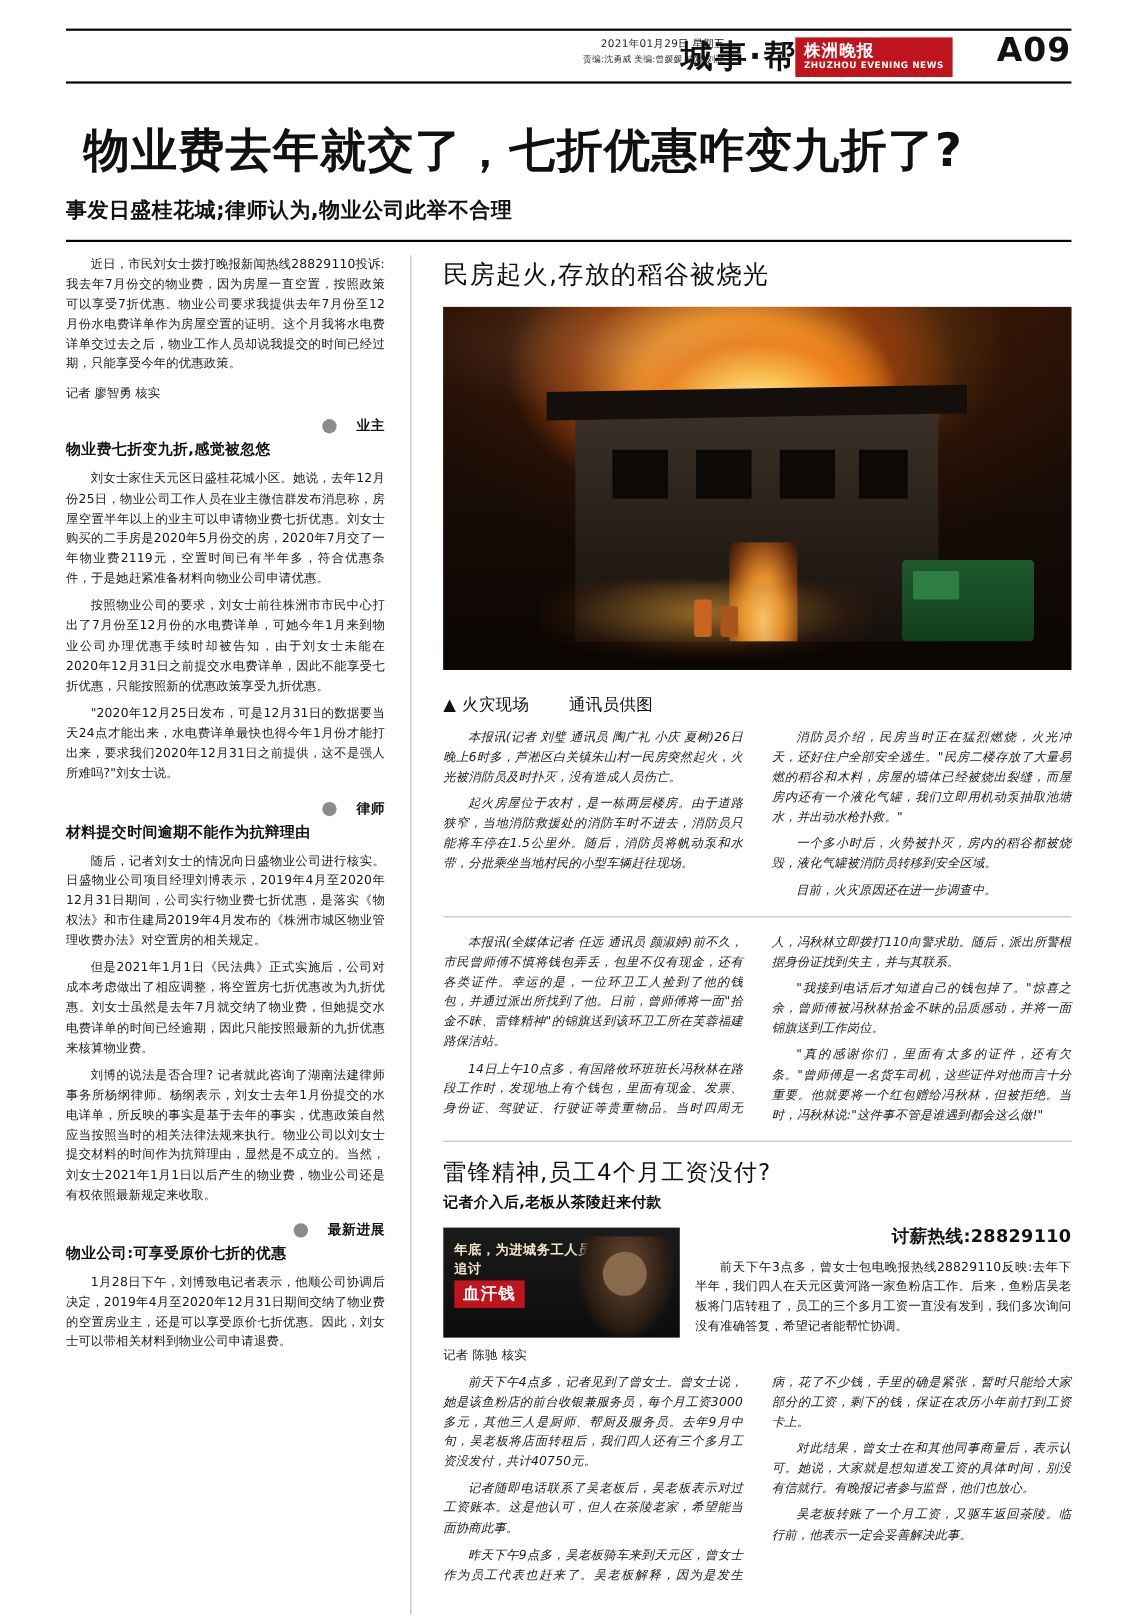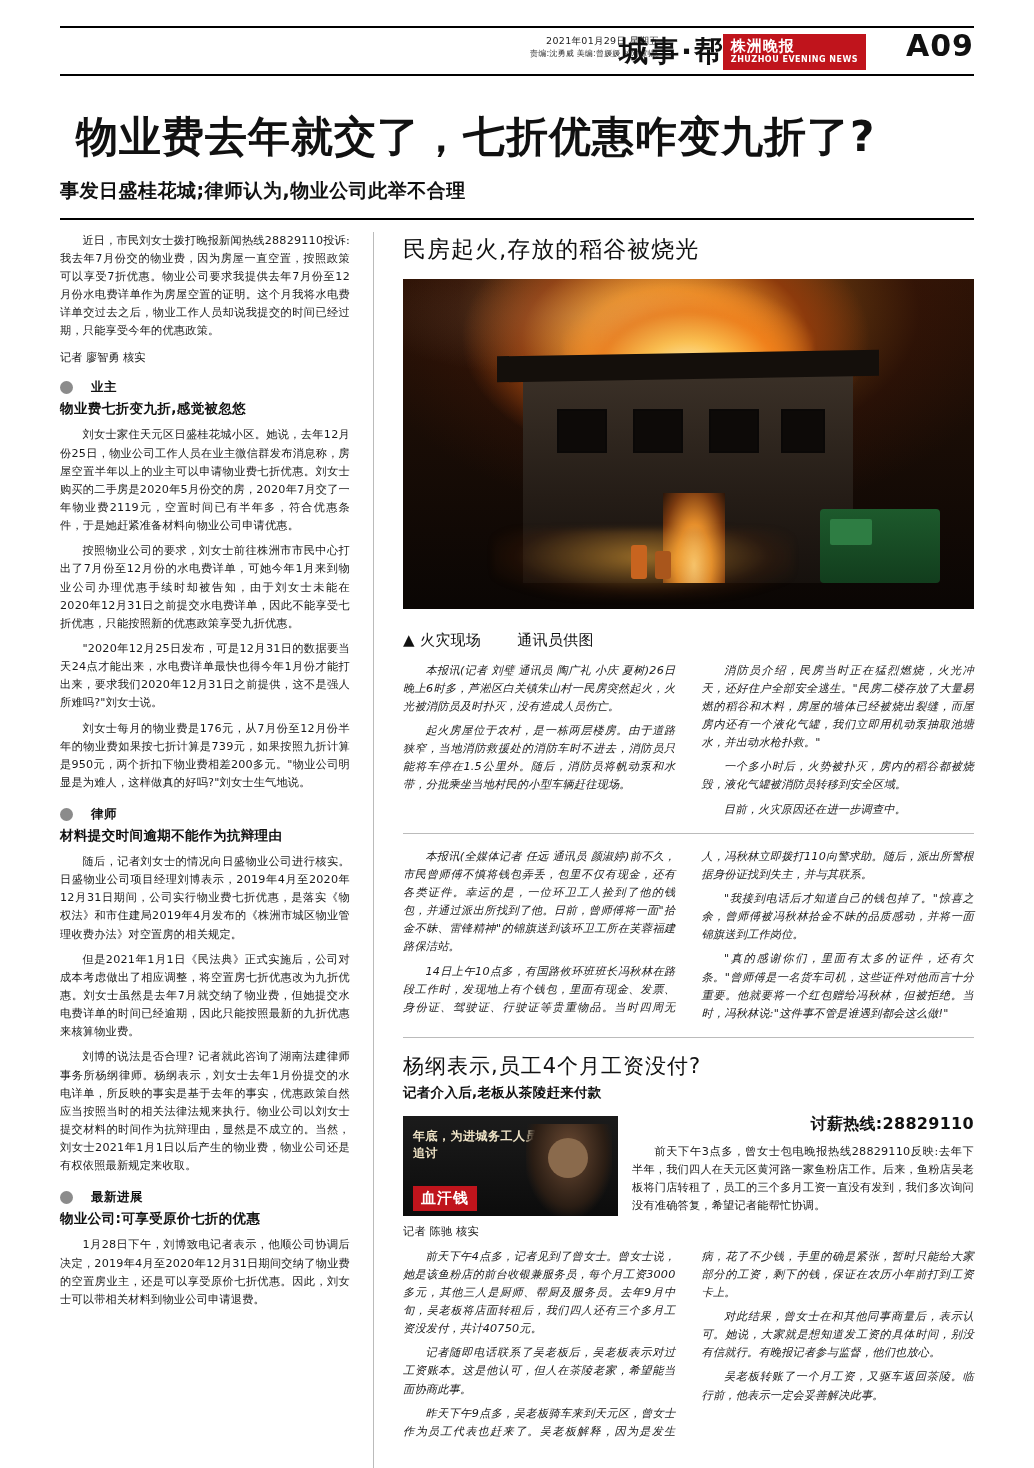--- a/index.html
+++ b/index.html
@@ -48,21 +48,21 @@
   .col-right{position:absolute;left:343px;top:0;width:571px;}
 
   p{margin:0 0 7px 0;text-align:justify;}
   .body-text{font-size:11.2px;line-height:1.62;color:#1a1a1a;letter-spacing:.2px;}
   .body-text p{text-indent:2em;}
   .noindent p,p.noindent{text-indent:0;}
 
   .byline{font-size:11.2px;margin:10px 0 14px 0;color:#1a1a1a;}
 
   
-  .tagrow{display:flex;align-items:center;gap:18px;margin:14px 0 4px 0;}
+  .tagrow{display:flex;align-items:center;gap:18px;margin:14px 0 4px 0;justify-content:flex-end;}
   .tagdot{width:13px;height:13px;border-radius:50%;background:#8b8b8b;flex:none;}
   .taglabel{font-size:12.5px;font-weight:bold;color:#111;letter-spacing:.5px;}
   .subhead{font-size:13.5px;font-weight:bold;margin:2px 0 8px 0;letter-spacing:.4px;color:#111;}
 
   
   .art-title{font-size:23px;font-weight:normal;letter-spacing:1px;margin:2px 0 14px 0;}
   .art-title.small{font-size:21px;margin-bottom:4px;}
   .art-sub{font-size:13.5px;font-weight:bold;margin:0 0 12px 0;letter-spacing:.3px;}
 
   .photo{
@@ -128,21 +128,21 @@
 
   .divider{height:1px;background:#bbb;margin:14px 0 14px 0;}
 
   
   .adbox{
     float:left;width:215px;height:100px;margin:2px 14px 6px 0;
     background:linear-gradient(180deg,#1b1b1b 0%,#0c0c0c 100%);
     position:relative;overflow:hidden;
   }
   .adbox .adtxt{position:absolute;left:10px;top:12px;color:#f2e6c8;font-size:12px;font-weight:bold;line-height:1.45;letter-spacing:.5px;}
-  .adbox .adred{position:absolute;left:10px;top:70px;background:#c0141c;color:#fff;font-size:15px;font-weight:bold;padding:3px 8px;letter-spacing:1px;}
+  .adbox .adred{position:absolute;left:10px;top:48px;background:#c0141c;color:#fff;font-size:15px;font-weight:bold;padding:3px 8px;letter-spacing:1px;}
   .adbox .adfig{position:absolute;right:6px;bottom:0;width:86px;height:92px;
     background:radial-gradient(ellipse at 50% 30%, #6b4a33 0%, #2a1d14 60%, rgba(0,0,0,0) 75%);}
   .adbox .adfig:after{content:"";position:absolute;left:22px;top:14px;width:40px;height:40px;border-radius:50%;background:#8a6a4c;}
   .adphone{font-size:16px;font-weight:bold;margin:2px 0 8px 12px;letter-spacing:.3px;text-align:right;}
 
   .clearfix:after{content:"";display:table;clear:both;}
 </style>
 </head>
 <body>
 
@@ -179,21 +179,20 @@
 
       <div class="tagrow">
         <span class="tagdot"></span>
         <span class="taglabel">业主</span>
       </div>
       <div class="subhead">物业费七折变九折,感觉被忽悠</div>
       <div class="body-text">
         <p>刘女士家住天元区日盛桂花城小区。她说，去年12月份25日，物业公司工作人员在业主微信群发布消息称，房屋空置半年以上的业主可以申请物业费七折优惠。刘女士购买的二手房是2020年5月份交的房，2020年7月交了一年物业费2119元，空置时间已有半年多，符合优惠条件，于是她赶紧准备材料向物业公司申请优惠。</p>
         <p>按照物业公司的要求，刘女士前往株洲市市民中心打出了7月份至12月份的水电费详单，可她今年1月来到物业公司办理优惠手续时却被告知，由于刘女士未能在2020年12月31日之前提交水电费详单，因此不能享受七折优惠，只能按照新的优惠政策享受九折优惠。</p>
         <p>"2020年12月25日发布，可是12月31日的数据要当天24点才能出来，水电费详单最快也得今年1月份才能打出来，要求我们2020年12月31日之前提供，这不是强人所难吗?"刘女士说。</p>
-        <p>刘女士每月的物业费是176元，从7月份至12月份半年的物业费如果按七折计算是739元，如果按照九折计算是950元，两个折扣下物业费相差200多元。"物业公司明显是为难人，这样做真的好吗?"刘女士生气地说。</p>
       </div>
 
       <div class="tagrow">
         <span class="tagdot"></span>
         <span class="taglabel">律师</span>
       </div>
       <div class="subhead">材料提交时间逾期不能作为抗辩理由</div>
       <div class="body-text">
         <p>随后，记者刘女士的情况向日盛物业公司进行核实。日盛物业公司项目经理刘博表示，2019年4月至2020年12月31日期间，公司实行物业费七折优惠，是落实《物权法》和市住建局2019年4月发布的《株洲市城区物业管理收费办法》对空置房的相关规定。</p>
         <p>但是2021年1月1日《民法典》正式实施后，公司对成本考虑做出了相应调整，将空置房七折优惠改为九折优惠。刘女士虽然是去年7月就交纳了物业费，但她提交水电费详单的时间已经逾期，因此只能按照最新的九折优惠来核算物业费。</p>
@@ -254,21 +253,21 @@
           <p>本报讯(全媒体记者 任远 通讯员 颜淑婷)前不久，市民曾师傅不慎将钱包弄丢，包里不仅有现金，还有各类证件。幸运的是，一位环卫工人捡到了他的钱包，并通过派出所找到了他。日前，曾师傅将一面"拾金不昧、雷锋精神"的锦旗送到该环卫工所在芙蓉福建路保洁站。</p>
           <p>14日上午10点多，有国路攸环班班长冯秋林在路段工作时，发现地上有个钱包，里面有现金、发票、身份证、驾驶证、行驶证等贵重物品。当时四周无人，冯秋林立即拨打110向警求助。随后，派出所警根据身份证找到失主，并与其联系。</p>
           <p>"我接到电话后才知道自己的钱包掉了。"惊喜之余，曾师傅被冯秋林拾金不昧的品质感动，并将一面锦旗送到工作岗位。</p>
           <p>"真的感谢你们，里面有太多的证件，还有欠条。"曾师傅是一名货车司机，这些证件对他而言十分重要。他就要将一个红包赠给冯秋林，但被拒绝。当时，冯秋林说:"这件事不管是谁遇到都会这么做!"</p>
         </div>
       </div>
 
       <div class="divider"></div>
 
       <div>
-        <div class="art-title small">杨纲表示,员工4个月工资没付?</div>
+        <div class="art-title small">雷锋精神,员工4个月工资没付?</div>
         <div class="art-sub">记者介入后,老板从茶陵赶来付款</div>
         <div class="clearfix">
           <div class="adbox">
             <div class="adtxt">
               <span>年底，为进城务工人员</span><br>
               <span>追讨</span>
             </div>
             <div class="adred">血汗钱</div>
             <div class="adfig"></div>
           </div>

